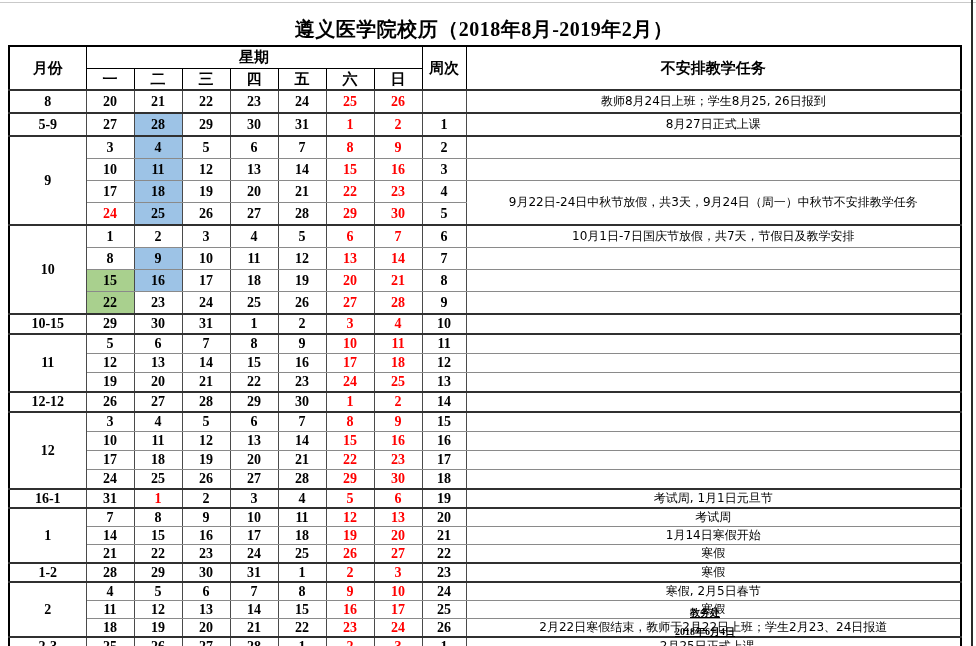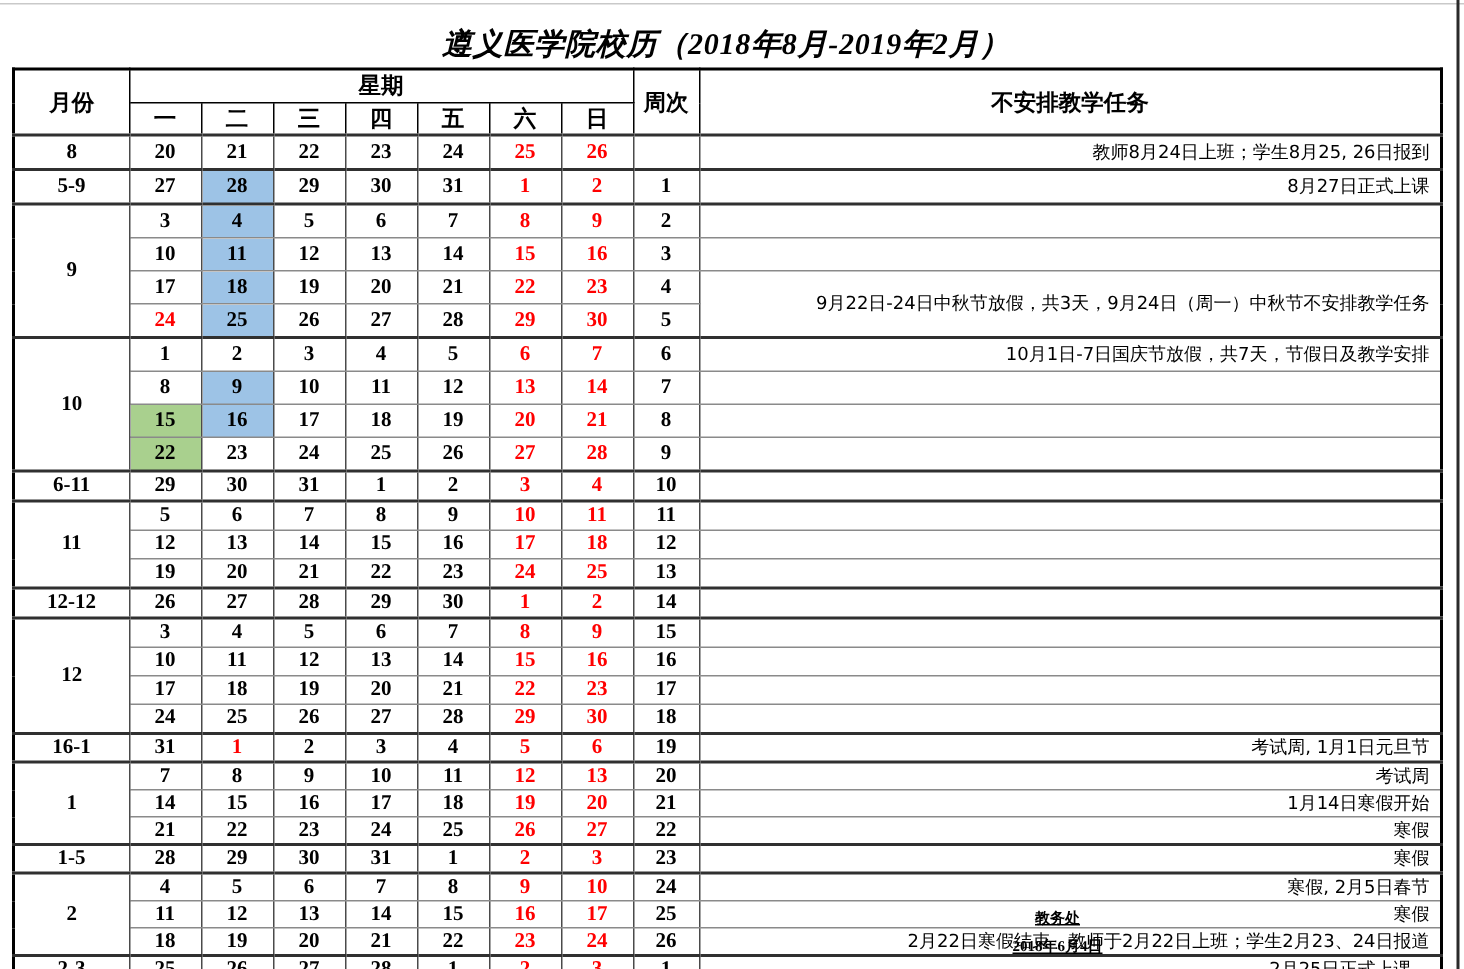--- a/index.html
+++ b/index.html
@@ -8,21 +8,20 @@
     background:#ffffff;
     font-family:"Liberation Serif","DejaVu Serif",serif;
   }
   .page-edge-top { position:absolute; top:2px; left:0; width:976px; height:1px; background:#c9c9c9; }
   .page-edge-right { position:absolute; top:0; left:971px; width:2px; height:646px; background:#2a2a2a; }
 
   .title {
     position:absolute; top:16px; left:8px; width:952px;
     text-align:center; font-size:20px; font-weight:bold; color:#000;
     letter-spacing:0.5px;
-    font-style:italic;
   }
 
   table.cal {
     position:absolute; top:45px; left:8px; width:952px;
     border-collapse:collapse; table-layout:fixed;
     border:2px solid #000;
   }
   .cal th, .cal td {
     padding:0; text-align:center; vertical-align:middle;
     border-left:1px solid #4a4a4a; border-right:1px solid #4a4a4a;
@@ -37,21 +36,21 @@
 
   tr.h-lg td { height:21px; }
   tr.h-md td { height:18px; }
   tr.h-sm td { height:16px; }
   tr.grp td { border-top:2px solid #303030; }
 
   td.month  { font-size:14px; font-weight:bold; color:#000; }
   td.day    { font-size:14px; font-weight:bold; color:#000; }
   td.weekno { font-size:14px; font-weight:bold; color:#000; }
   td.note   {
-    text-align:right; font-size:12px; font-weight:normal; color:#000;
+    text-align:center; font-size:12px; font-weight:normal; color:#000;
     padding:0 7px; font-family:"DejaVu Sans","Liberation Sans",sans-serif;
     white-space:nowrap;
   }
   td.red      { color:var(--red,#ff0000); }
   td.bg-blue  { background:var(--hl-blue,#9dc3e6); }
   td.bg-green { background:var(--hl-green,#a9d08e); }
 
   .footer {
     position:absolute; top:603px; left:565px; width:280px;
     text-align:center; font-weight:bold; font-size:10px; line-height:19px; color:#000;text-decoration:underline;
@@ -203,21 +202,21 @@
         <td class="day">23</td>
         <td class="day">24</td>
         <td class="day">25</td>
         <td class="day">26</td>
         <td class="day red">27</td>
         <td class="day red">28</td>
         <td class="weekno">9</td>
         <td class="note"></td>
       </tr>
       <tr class="grp h-md">
-        <td class="month" rowspan="1">6-11</td>
+        <td class="month" rowspan="1">10-15</td>
         <td class="day">29</td>
         <td class="day">30</td>
         <td class="day">31</td>
         <td class="day">1</td>
         <td class="day">2</td>
         <td class="day red">3</td>
         <td class="day red">4</td>
         <td class="weekno">10</td>
         <td class="note"></td>
       </tr>
@@ -352,21 +351,21 @@
         <td class="day">22</td>
         <td class="day">23</td>
         <td class="day">24</td>
         <td class="day">25</td>
         <td class="day red">26</td>
         <td class="day red">27</td>
         <td class="weekno">22</td>
         <td class="note">寒假</td>
       </tr>
       <tr class="grp h-sm">
-        <td class="month" rowspan="1">1-5</td>
+        <td class="month" rowspan="1">1-2</td>
         <td class="day">28</td>
         <td class="day">29</td>
         <td class="day">30</td>
         <td class="day">31</td>
         <td class="day">1</td>
         <td class="day red">2</td>
         <td class="day red">3</td>
         <td class="weekno">23</td>
         <td class="note">寒假</td>
       </tr>

